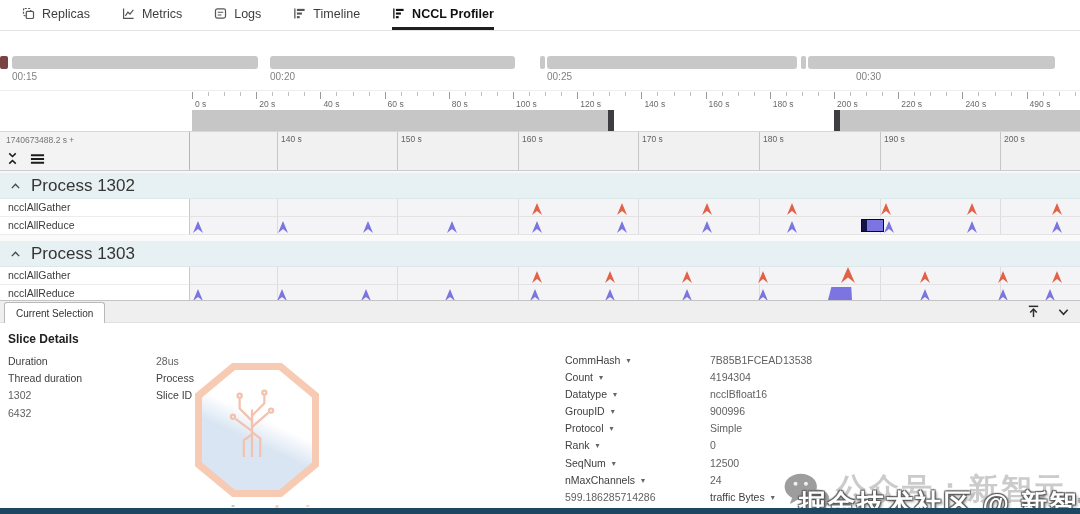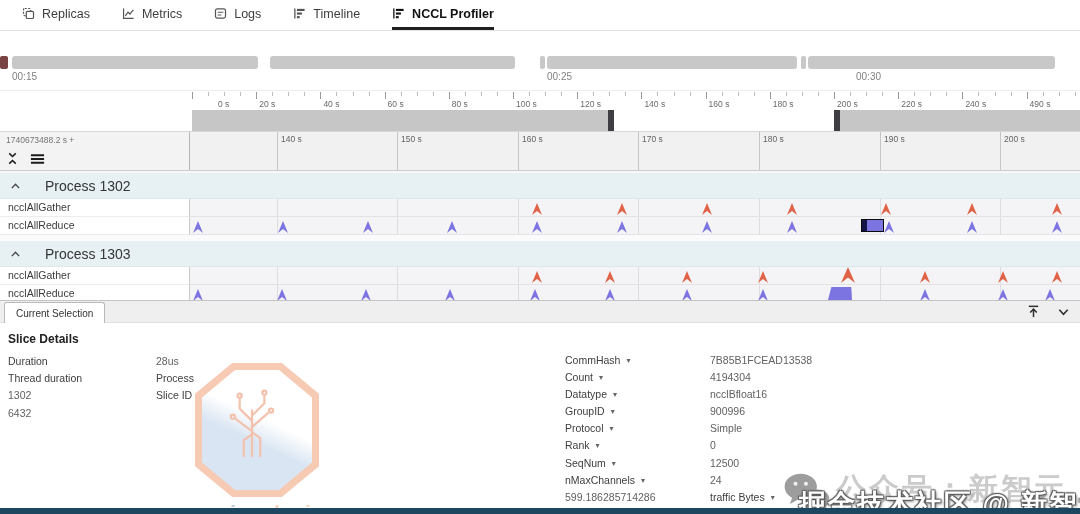--- a/index.html
+++ b/index.html
@@ -35,21 +35,21 @@
   .origin{position:absolute;left:6px;top:3px;font-size:8.5px;color:#757575;}
   .vicons{position:absolute;left:6px;top:20px;display:flex;gap:11px;align-items:center;}
   .vicons svg{display:block;}
   .vcell-line{position:absolute;top:0;bottom:0;width:1px;background:#c6c6c6;}
   .vlabel{position:absolute;top:2px;font-size:8.5px;color:#636363;white-space:nowrap;}
   
   .tracks{position:absolute;top:170px;left:0;right:0;}
   .divider{height:2px;border-top:1px solid #cccccc;background:#f7f7f7;}
   .phead{height:25px;background:#e7f1f4;border-bottom:1px solid #dbe8ec;display:flex;align-items:center;
          gap:10px;padding-left:10px;cursor:pointer;}
-  .phead .pname{font-size:14px;color:#353535;margin-left:14px;}
+  .phead .pname{font-size:17px;color:#353535;}
   .trow{display:flex;height:18px;}
   .tname{width:190px;box-sizing:border-box;background:#fff;border-right:1px solid #c9c9c9;
          border-bottom:1px solid #ececec;font-size:10.5px;color:#3c3c3c;padding-left:8px;line-height:17px;}
   .tcanvas{position:relative;flex:1;background:#f4f4f6;border-bottom:1px solid #e3e3e3;overflow:hidden;}
   .gline{position:absolute;top:0;bottom:0;width:1px;background:#dddde0;}
   .arrow{position:absolute;bottom:1px;width:10px;height:12px;transform:translateX(-50%);
          clip-path:polygon(50% 0,100% 100%,50% 66%,0 100%);}
   .arrow.orange{background:#e06247;} .arrow.purple{background:#7b74e1;}
   .arrow.big{width:14px;height:16px;}
   .slice{position:absolute;top:2px;height:13px;background:#7b74e1;}
@@ -148,32 +148,33 @@
           </svg>
         </div>
         <div class="tlabel">NCCL Profiler</div>
       </div>
     </div>
 
   <div class="minimap" id="minimap">
       <div class="mbar" style="left: 12px; width: 246px;"></div>
       <div class="mlabel" style="left: 12px; width: 246px;">00:15</div>
       <div class="mbar" style="left: 270px; width: 245px;"></div>
+      <div class="mlabel" style="left: 270px; width: 245px;">00:20</div>
       <div class="mbar" style="left: 547px; width: 250px;"></div>
       <div class="mlabel" style="left: 547px; width: 250px;">00:25</div>
       <div class="mbar" style="left: 808px; width: 247px;"></div>
       <div class="mlabel" style="left: 856px; width: 247px;">00:30</div>
       <div class="mfrag" style="left: 0px; width: 8px; background: rgb(122, 67, 67);"></div>
       <div class="mfrag" style="left: 540px; width: 5px; background: rgb(200, 200, 200);"></div>
       <div class="mfrag" style="left: 801px; width: 5px; background: rgb(200, 200, 200);"></div>
     </div>
 
   <div class="ovruler" id="ovruler">
       <div class="otick major" style="left: 192px;"></div>
-      <div class="olabel" style="left: 195px; margin-left: 23px;">0 s</div>
+      <div class="olabel" style="left: 195px;">0 s</div>
       <div class="otick minor" style="left: 208.05px;"></div>
       <div class="otick minor" style="left: 224.1px;"></div>
       <div class="otick minor" style="left: 240.15px;"></div>
       <div class="otick major" style="left: 256.2px;"></div>
       <div class="olabel" style="left: 259.2px;">20 s</div>
       <div class="otick minor" style="left: 272.25px;"></div>
       <div class="otick minor" style="left: 288.3px;"></div>
       <div class="otick minor" style="left: 304.35px;"></div>
       <div class="otick major" style="left: 320.4px;"></div>
       <div class="olabel" style="left: 323.4px;">40 s</div>

